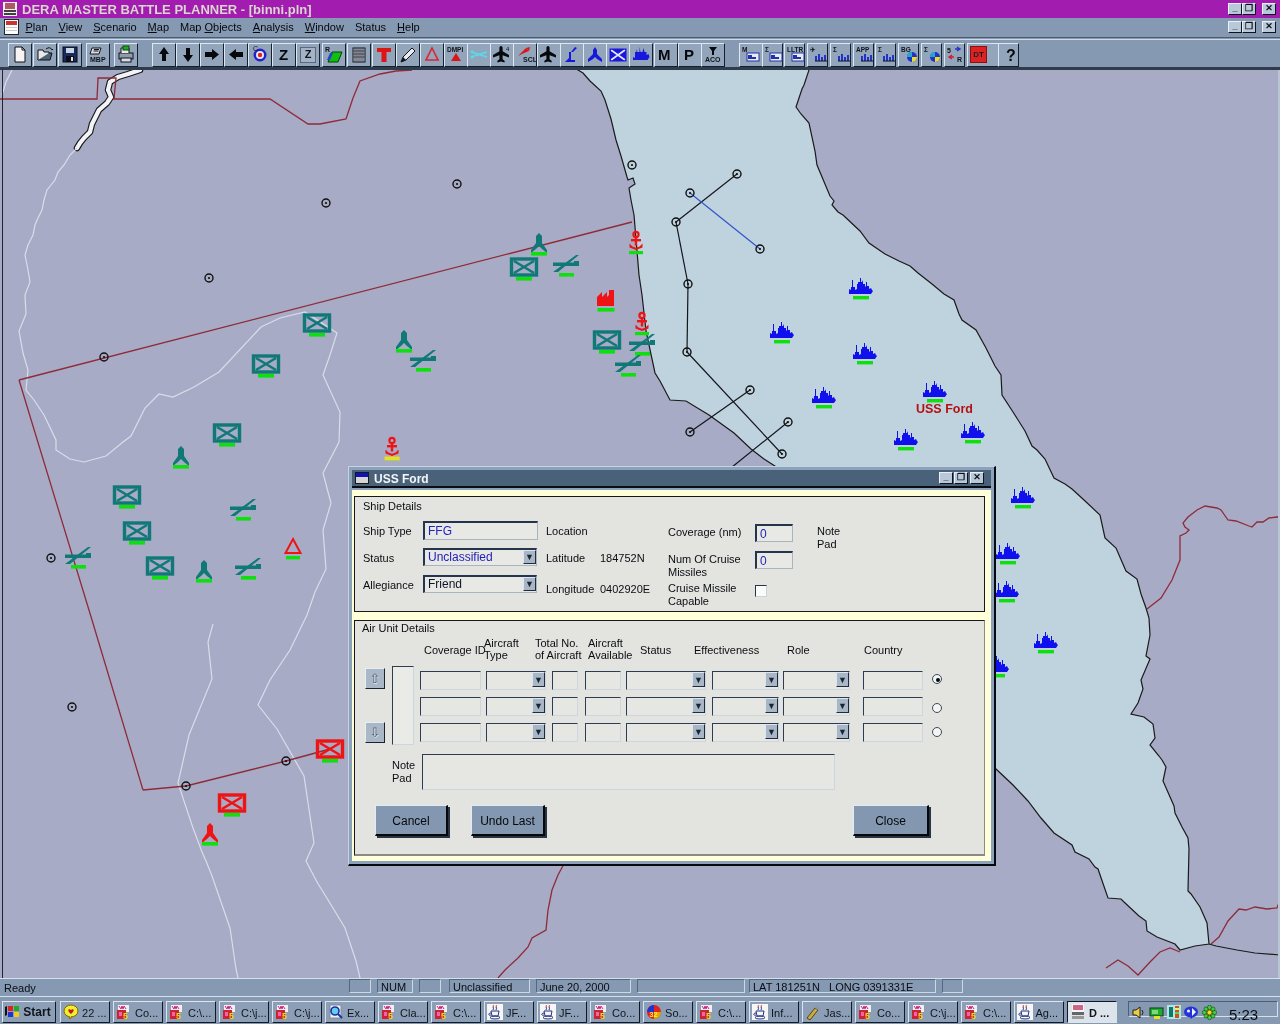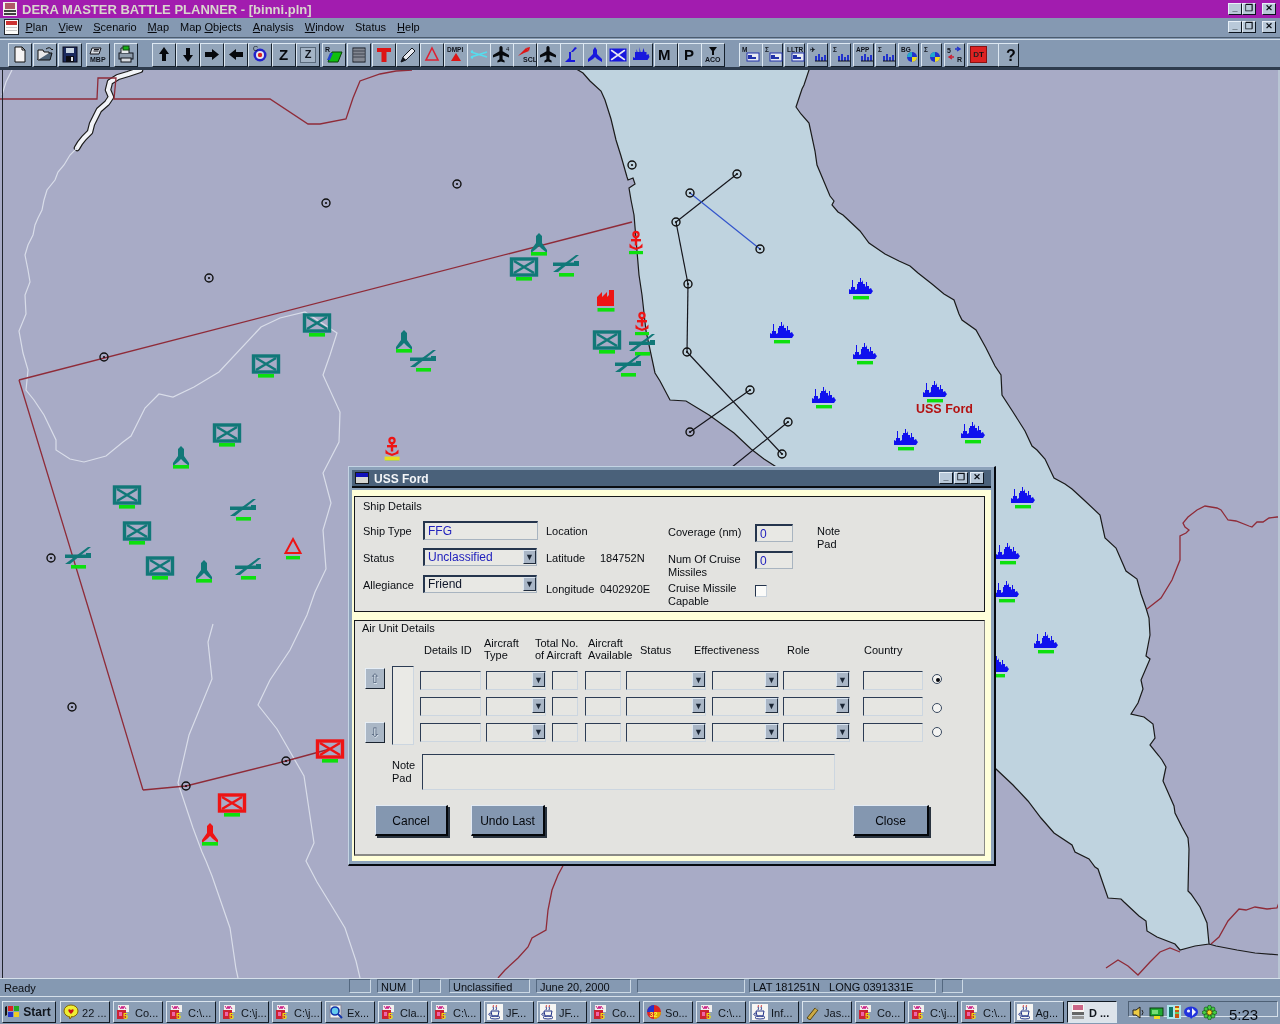--- a/index.html
+++ b/index.html
@@ -386,21 +386,21 @@
     <div class="inp" style="left:406px;top:57px;width:38px;height:18px">0</div>
     <div class="lbl" style="left:319px;top:86px">Num Of Cruise</div>
     <div class="lbl" style="left:319px;top:99px">Missiles</div>
     <div class="inp" style="left:406px;top:84px;width:38px;height:18px">0</div>
     <div class="lbl" style="left:319px;top:115px">Cruise Missile</div>
     <div class="lbl" style="left:319px;top:128px">Capable</div>
     <div class="abs" style="left:406px;top:118px;width:12px;height:12px;background:#fbfbf9;border-top:1.4px solid #24344c;border-left:1.4px solid #24344c;border-right:1px solid #c8d2dc;border-bottom:1px solid #c8d2dc"></div>
     <div class="lbl" style="left:468px;top:58px">Note</div>
     <div class="lbl" style="left:468px;top:71px">Pad</div>
     <div class="lbl" style="left:13px;top:155px">Air Unit Details</div>
-    <div class="lbl" style="left:75px;top:177px">Details ID</div>
+    <div class="lbl" style="left:75px;top:177px">Coverage ID</div>
     <div class="lbl" style="left:135px;top:170px">Aircraft<br>Type</div>
     <div class="lbl" style="left:186px;top:170px">Total No.<br>of Aircraft</div>
     <div class="lbl" style="left:239px;top:170px">Aircraft<br>Available</div>
     <div class="lbl" style="left:291px;top:177px">Status</div>
     <div class="lbl" style="left:345px;top:177px">Effectiveness</div>
     <div class="lbl" style="left:438px;top:177px">Role</div>
     <div class="lbl" style="left:515px;top:177px">Country</div>
     <div class="abs" style="left:16px;top:201px;width:20px;height:21px;background:#aab7c6;border-top:1.4px solid #e6eef6;border-left:1.4px solid #e6eef6;border-right:1.6px solid #1a2430;border-bottom:1.6px solid #1a2430;text-align:center;font-size:13px;line-height:19px;color:#51617a;text-shadow:0.5px 0.5px 0 #dde7f0">⇧</div>
     <div class="abs" style="left:16px;top:255px;width:20px;height:21px;background:#aab7c6;border-top:1.4px solid #e6eef6;border-left:1.4px solid #e6eef6;border-right:1.6px solid #1a2430;border-bottom:1.6px solid #1a2430;text-align:center;font-size:13px;line-height:19px;color:#51617a;text-shadow:0.5px 0.5px 0 #dde7f0">⇩</div>
     <div class="abs" style="left:43px;top:199px;width:22px;height:79px;background:#eaeae6;border-top:1.4px solid #2c3c54;border-left:1.4px solid #2c3c54;border-right:1px solid #ccd6e0;border-bottom:1px solid #ccd6e0"></div>

